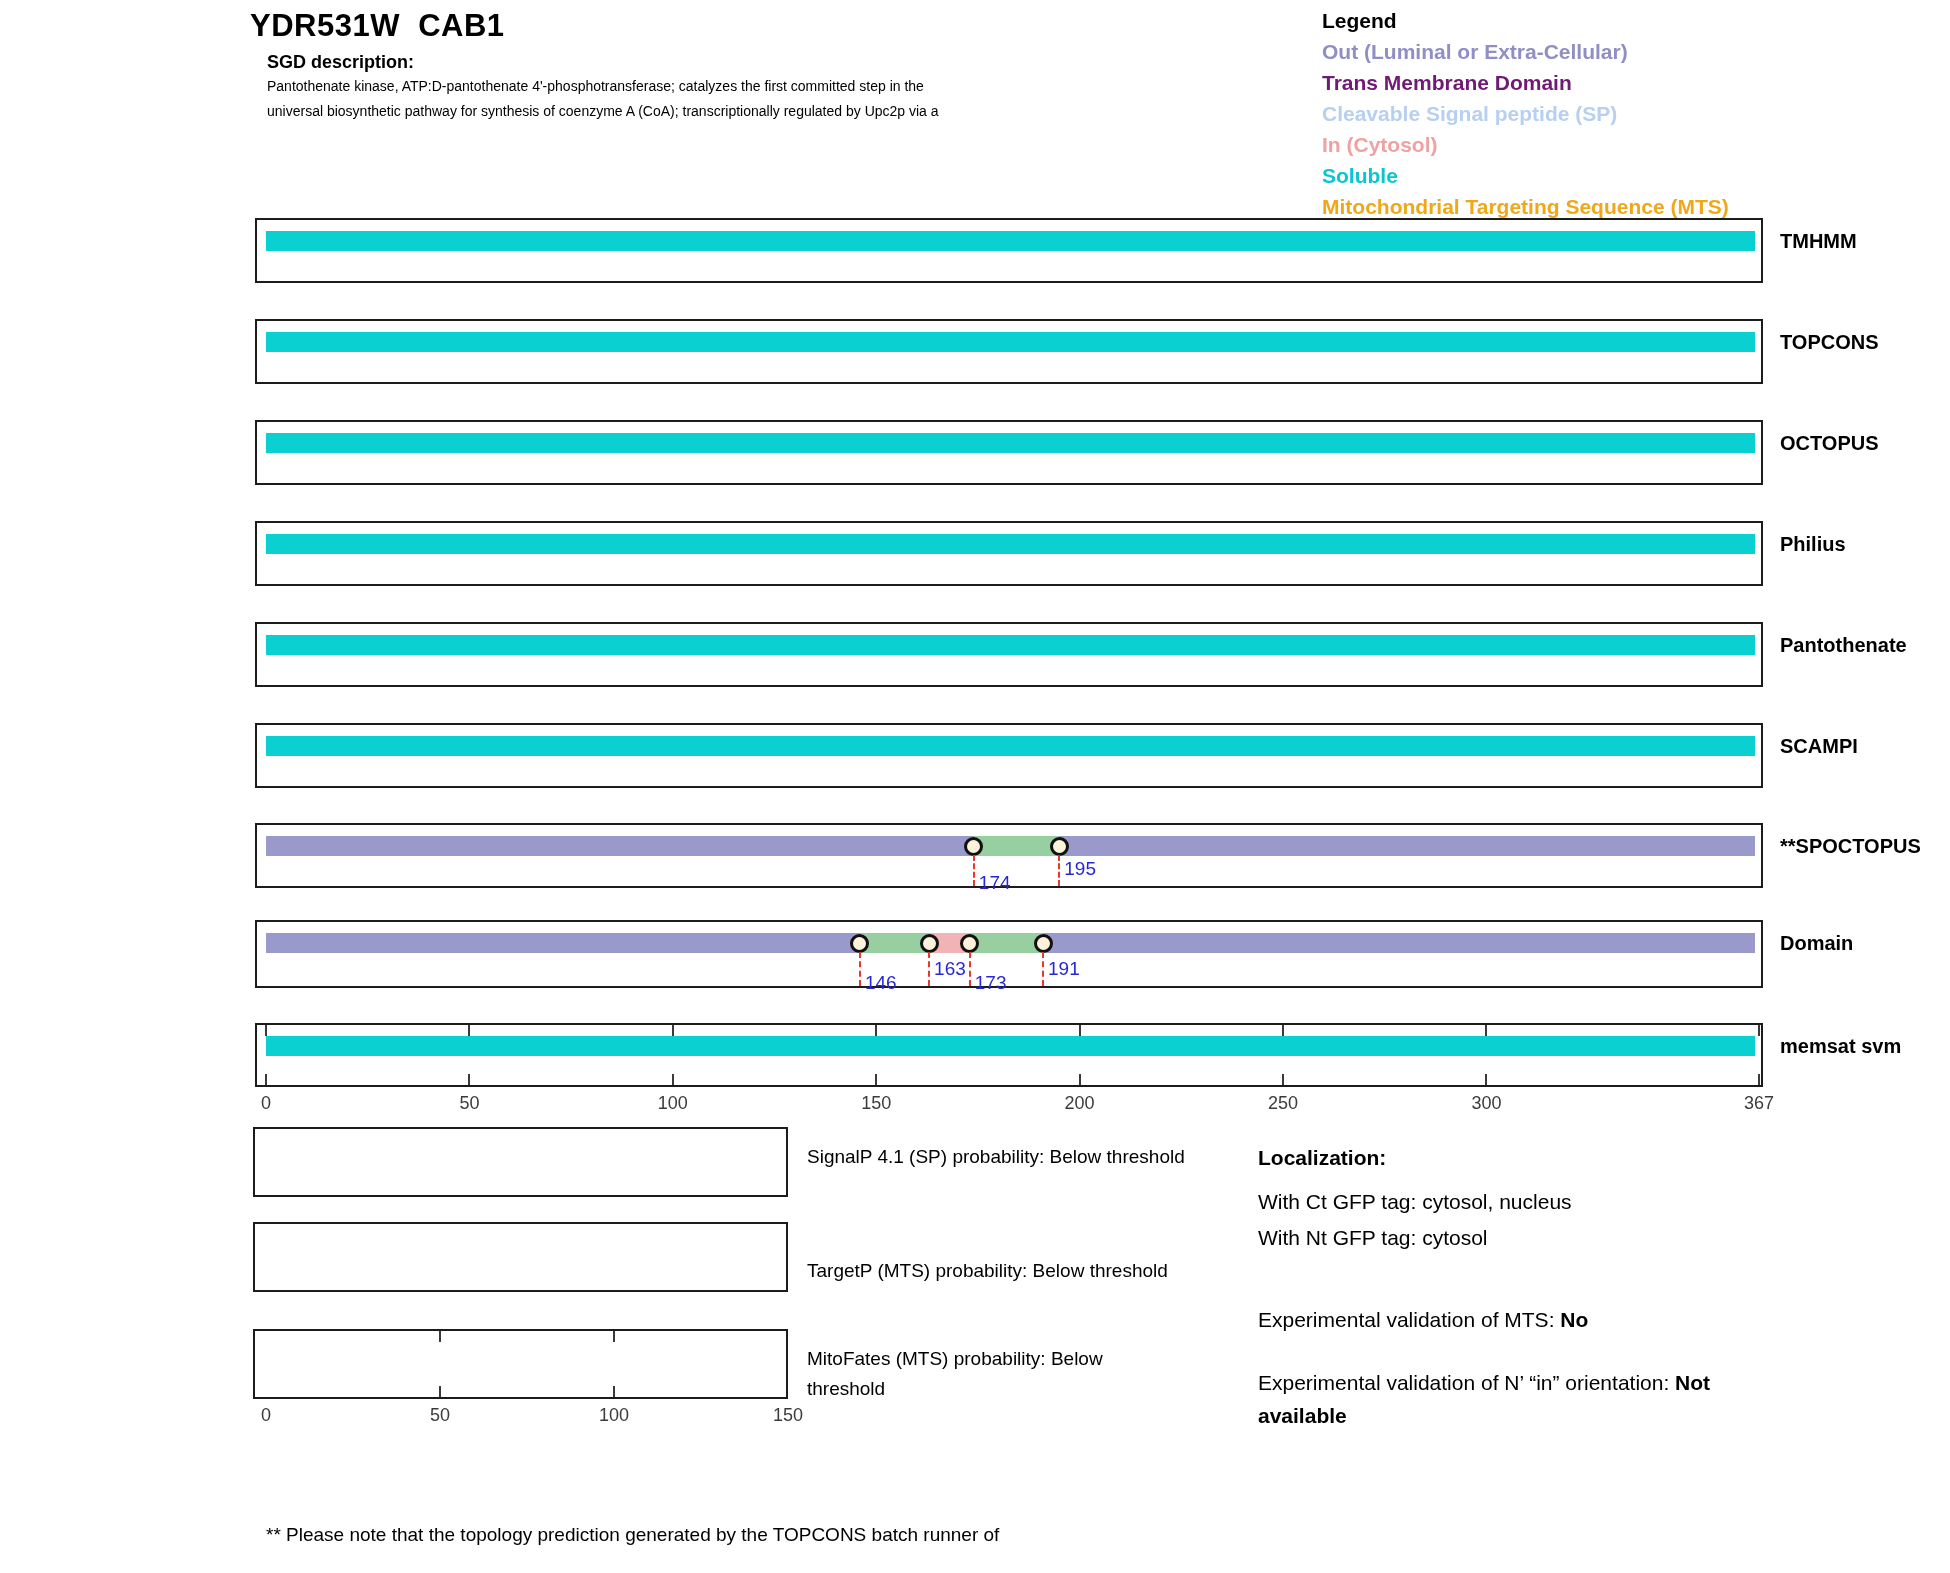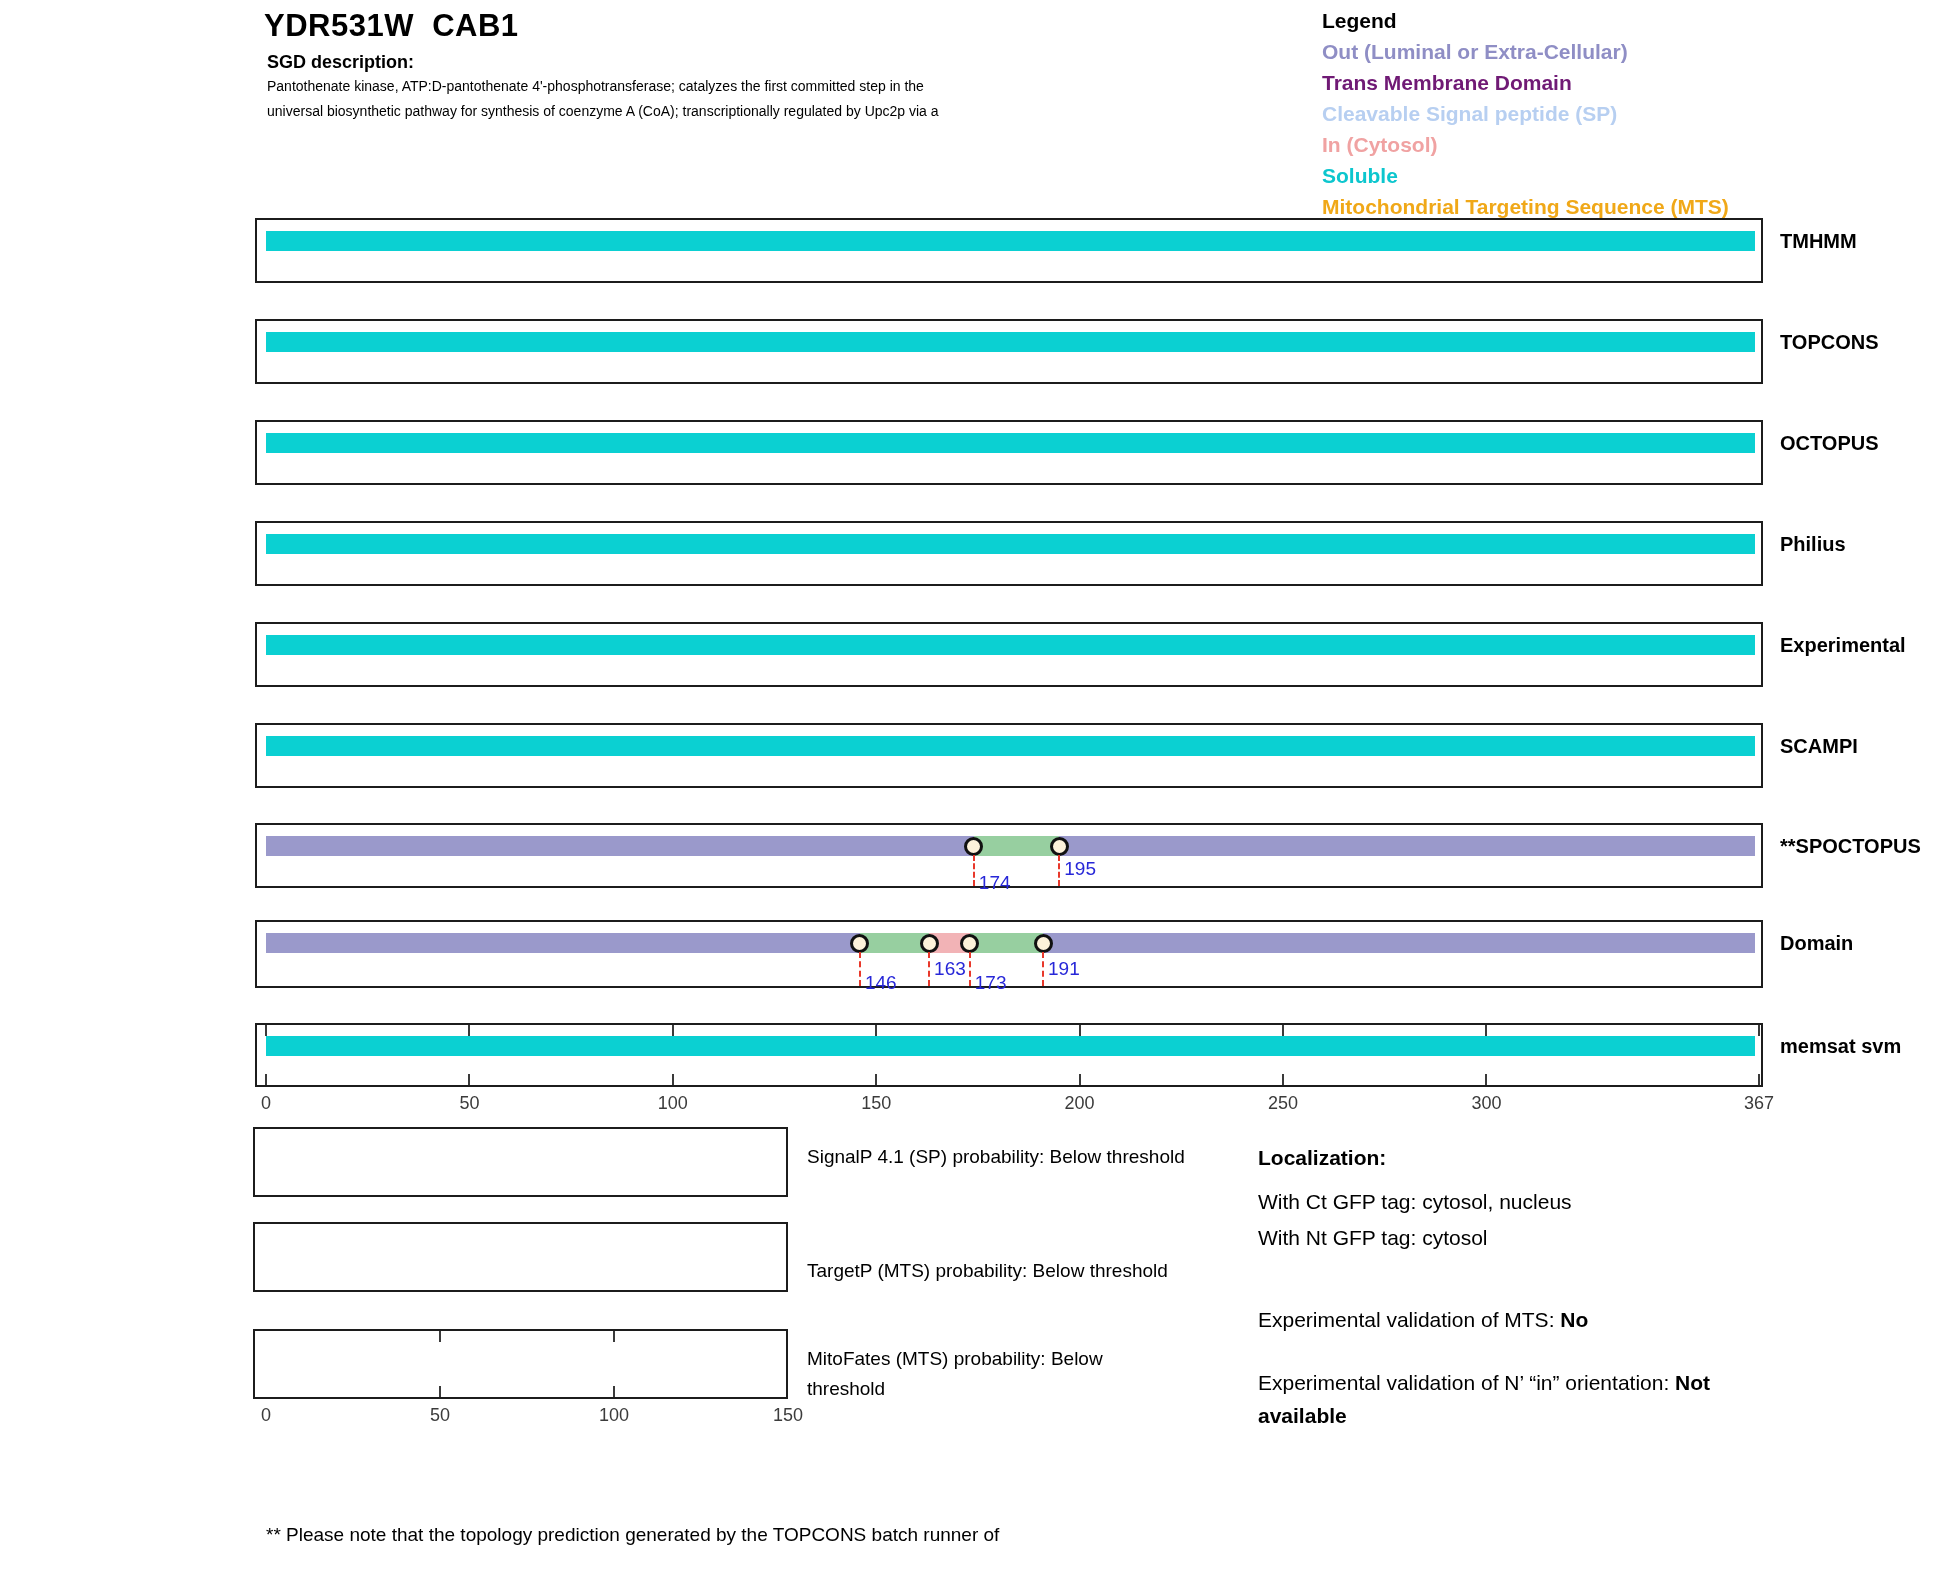--- a/index.html
+++ b/index.html
@@ -32,21 +32,21 @@
   .loc-line{font-size:21px;}
   .loc-wrap{font-size:21px;width:500px;line-height:33px;}
   .b{font-weight:bold;}
   .footnote{font-size:19px;line-height:28px;white-space:pre;}
 </style>
 </head>
 <body>
 
 <div class="page">
 
-  <div class="abs page-title" style="left:264px;top:8px;">YDR531W  CAB1</div>
+  <div class="abs page-title" style="left:250px;top:8px;">YDR531W  CAB1</div>
   <div class="abs sgd-head" style="left:267px;top:52px;">SGD description:</div>
   <div class="abs" style="left:267px;top:74px;">
     <div class="desc-line">Pantothenate kinase, ATP:D-pantothenate 4'-phosphotransferase; catalyzes the first committed step in the</div>
     <div class="desc-line">universal biosynthetic pathway for synthesis of coenzyme A (CoA); transcriptionally regulated by Upc2p via a</div>
   </div>
 
   <div class="abs" style="left:1322px;top:5px;">
     <div class="legend-title">Legend</div>
     <div id="legend-items">
         <div class="legend-item" style="color: rgb(143, 142, 197);">Out (Luminal or Extra-Cellular)</div>
@@ -76,21 +76,21 @@
       <div class="track-label" style="left: 1780px; top: 432px;">OCTOPUS</div>
       <div class="track-box" style="left: 255px; top: 521px; width: 1508px; height: 65px;"></div>
       <div class="track-bar" style="left: 263px; top: 534px; width: 1492px; height: 20px;">
         <div class="seg" style="left: 3px; width: 1489px; background: rgb(11, 208, 210);"></div>
       </div>
       <div class="track-label" style="left: 1780px; top: 533px;">Philius</div>
       <div class="track-box" style="left: 255px; top: 622px; width: 1508px; height: 65px;"></div>
       <div class="track-bar" style="left: 263px; top: 635px; width: 1492px; height: 20px;">
         <div class="seg" style="left: 3px; width: 1489px; background: rgb(11, 208, 210);"></div>
       </div>
-      <div class="track-label" style="left: 1780px; top: 634px;">Experimental</div>
+      <div class="track-label" style="left: 1780px; top: 634px;">Pantothenate</div>
       <div class="track-box" style="left: 255px; top: 723px; width: 1508px; height: 65px;"></div>
       <div class="track-bar" style="left: 263px; top: 736px; width: 1492px; height: 20px;">
         <div class="seg" style="left: 3px; width: 1489px; background: rgb(11, 208, 210);"></div>
       </div>
       <div class="track-label" style="left: 1780px; top: 735px;">SCAMPI</div>
       <div class="track-box" style="left: 255px; top: 823px; width: 1508px; height: 65px;"></div>
       <div class="track-bar" style="left: 263px; top: 836px; width: 1492px; height: 20px;">
         <div class="seg" style="left: 3px; width: 707.853px; background: rgb(154, 153, 203);"></div>
         <div class="seg" style="left: 710.853px; width: 85.4305px; background: rgb(151, 207, 160);"></div>
         <div class="seg" style="left: 796.283px; width: 695.717px; background: rgb(154, 153, 203);"></div>

